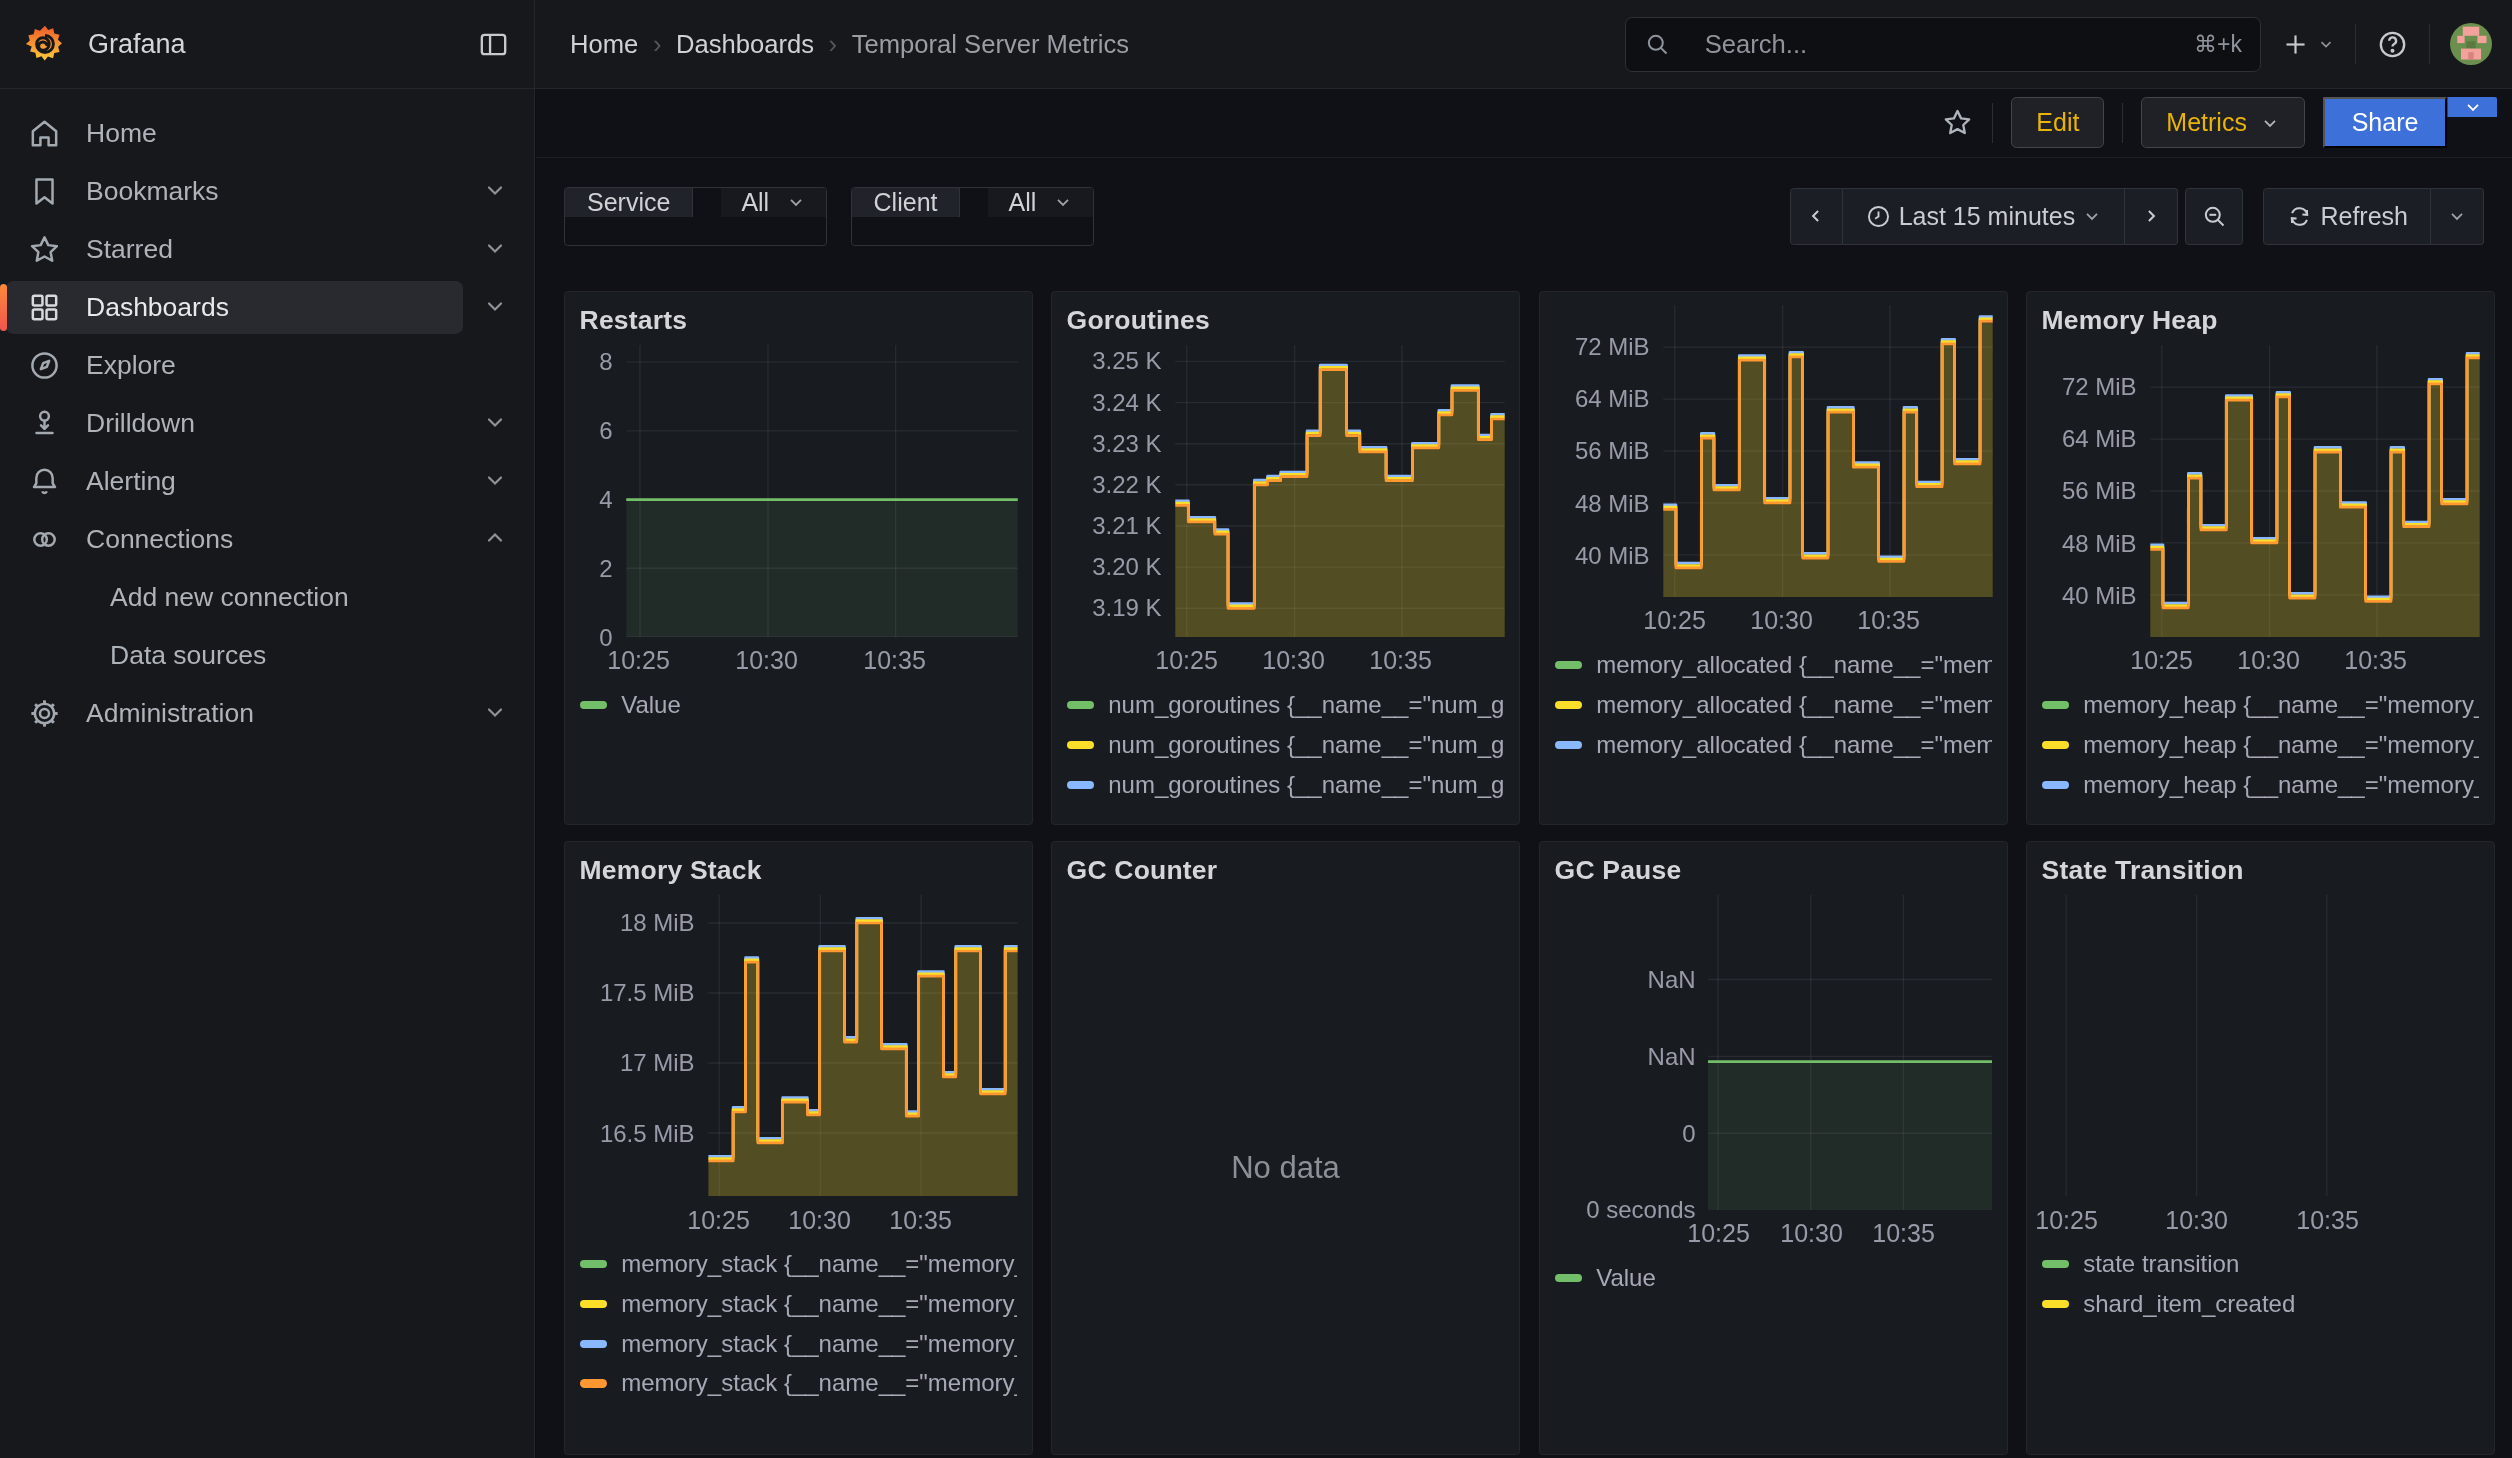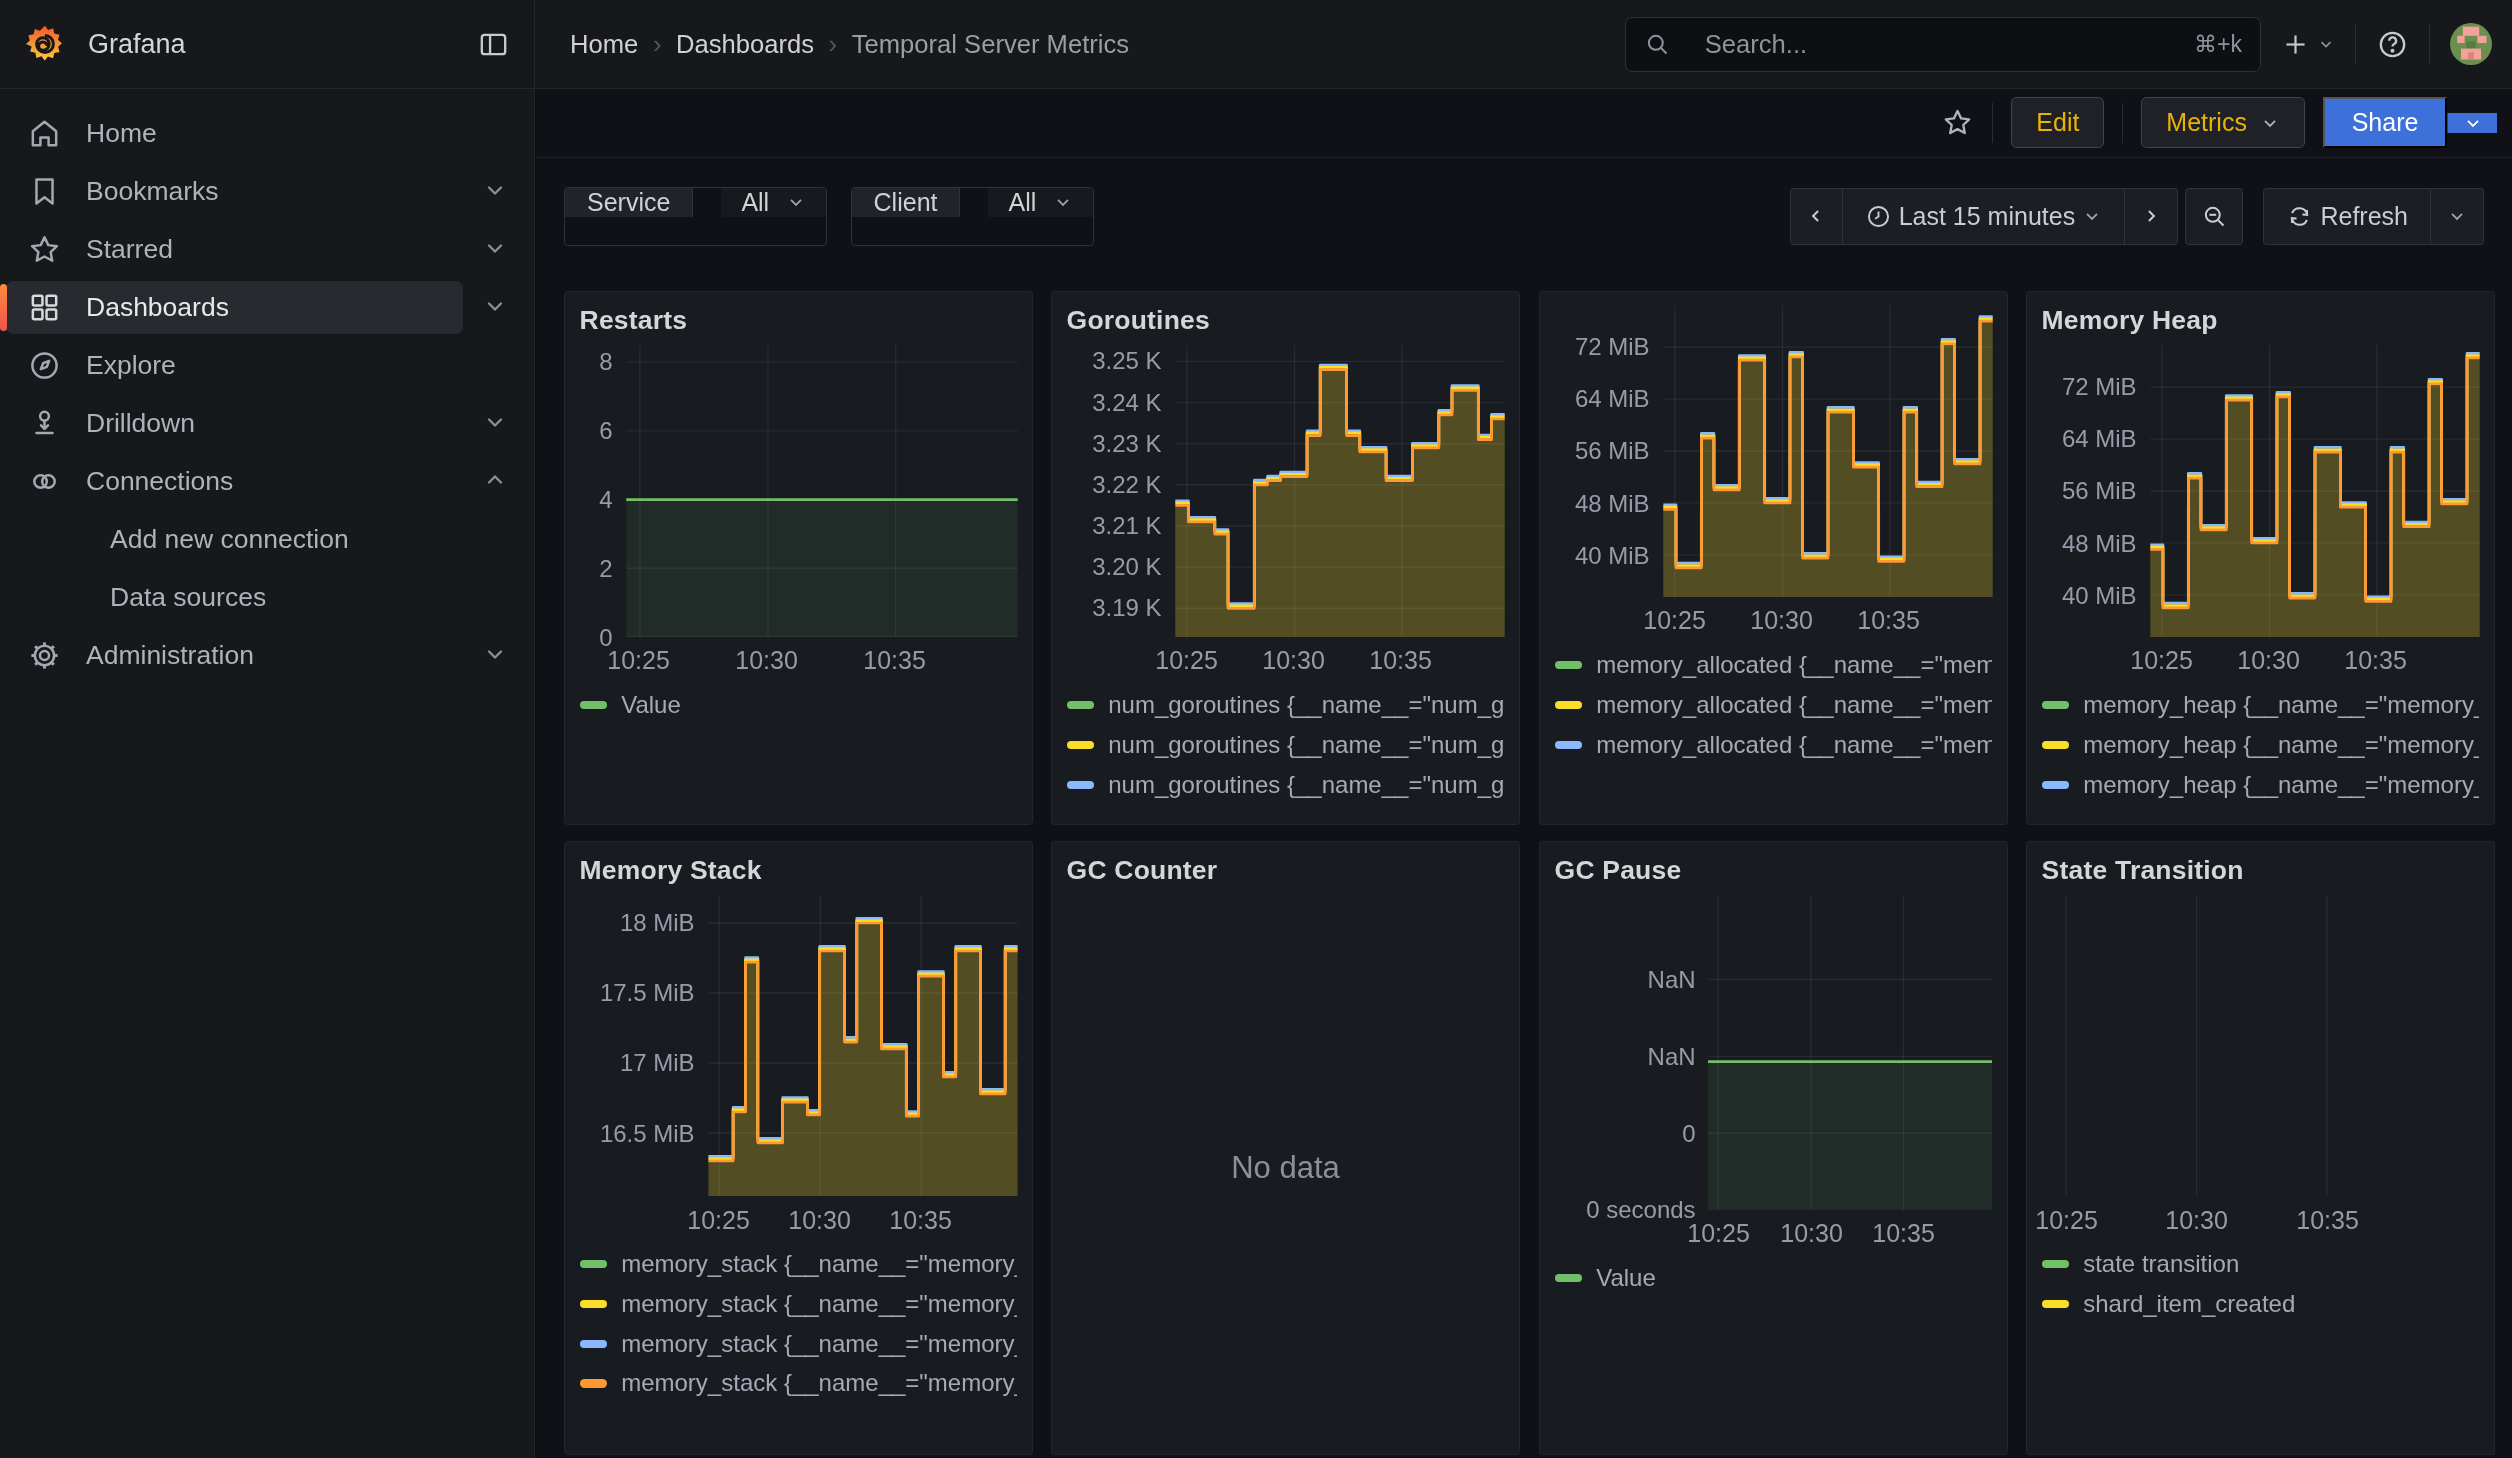--- a/index.html
+++ b/index.html
@@ -44,21 +44,21 @@
   .schev{position:absolute;right:27px;color:#8E939B;z-index:1;}
   .schev svg{width:24px;height:24px;}
   
   #content{position:absolute;left:536px;top:88px;right:0;bottom:0;background:#101116;}
   #actionsrow{position:absolute;top:0;left:0;right:0;height:69px;border-bottom:0.9px solid #1E2025;
               display:flex;align-items:center;justify-content:flex-end;gap:18px;padding-right:14.6px;}
   .btn{height:51px;display:flex;align-items:center;gap:12.8px;border-radius:5.5px;font-size:25px;
        padding:0 24px;cursor:pointer;box-sizing:border-box;}
   .btn.secondary{background:#1F2126;border:0.9px solid #41454E;color:#eab308;}
   .btn.primary{background:#3D71D9;color:#FFFFFF;padding:0 27px;font-weight:500;}
-  #share-split{display:flex;align-items:center;border-radius:2px;overflow:hidden;}
+  #share-split{display:flex;align-items:flex-start;border-radius:2px;overflow:hidden;}
   #share-split .btn{border-radius:0;}
   #share-chev{width:49px;background:#3D71D9;border-left:1.8px solid rgba(13,14,20,0.45);
               display:flex;align-items:center;justify-content:center;cursor:pointer;color:#fff;}
   
   #filterrow{position:absolute;top:99px;left:0;right:0;height:58px;display:flex;align-items:center;
              padding:0 28px;box-sizing:border-box;}
   .varbox{display:flex;align-items:flex-start;height:57px;border:0.9px solid #2F3238;border-radius:3.7px;
           overflow:hidden;margin-right:24px;gap:28px;}
   .varbox .vlabel{display:flex;align-items:center;padding:0 22px;background:#202329;color:#D0D2D6;
                   font-size:25px;border-right:0.9px solid #2F3238;}
@@ -227,20 +227,31 @@
             <polyline points="9.6,13.3 12,15.6 14.4,13.3"></polyline>
             <path d="M6.5 18.5h11"></path>
           </svg></span>
         <span class="slabel">Drilldown</span>
         <span class="schev"><svg viewBox="0 0 24 24" fill="none" stroke="currentColor" stroke-width="2.2" stroke-linecap="round">
             <polyline points="6,9.5 12,15.5 18,9.5"></polyline>
           </svg></span>
       </div>
       <div class="side-item  ">
         <span class="pill"></span>
+        <span class="sicon"><svg viewBox="0 0 24 24" fill="none" stroke="currentColor" stroke-width="1.7" stroke-linejoin="round">
+            <path d="M12 4a5.6 5.6 0 0 1 5.6 5.6v3.6l1.6 2.6H4.8l1.6-2.6V9.6A5.6 5.6 0 0 1 12 4z"></path>
+            <path d="M10.4 18.8a1.7 1.7 0 0 0 3.2 0"></path>
+          </svg></span>
+        <span class="slabel">Alerting</span>
+        <span class="schev"><svg viewBox="0 0 24 24" fill="none" stroke="currentColor" stroke-width="2.2" stroke-linecap="round">
+            <polyline points="6,9.5 12,15.5 18,9.5"></polyline>
+          </svg></span>
+      </div>
+      <div class="side-item  ">
+        <span class="pill"></span>
         <span class="sicon"><svg viewBox="0 0 24 24" fill="none" stroke="currentColor" stroke-width="1.7">
             <circle cx="9.3" cy="12" r="4.3"></circle>
             <circle cx="14.7" cy="12" r="4.3"></circle>
           </svg></span>
         <span class="slabel">Connections</span>
         <span class="schev"><svg viewBox="0 0 24 24" fill="none" stroke="currentColor" stroke-width="2.2" stroke-linecap="round">
             <polyline points="6,14.5 12,8.5 18,14.5"></polyline>
           </svg></span>
       </div>
       <div class="side-item  sub">

